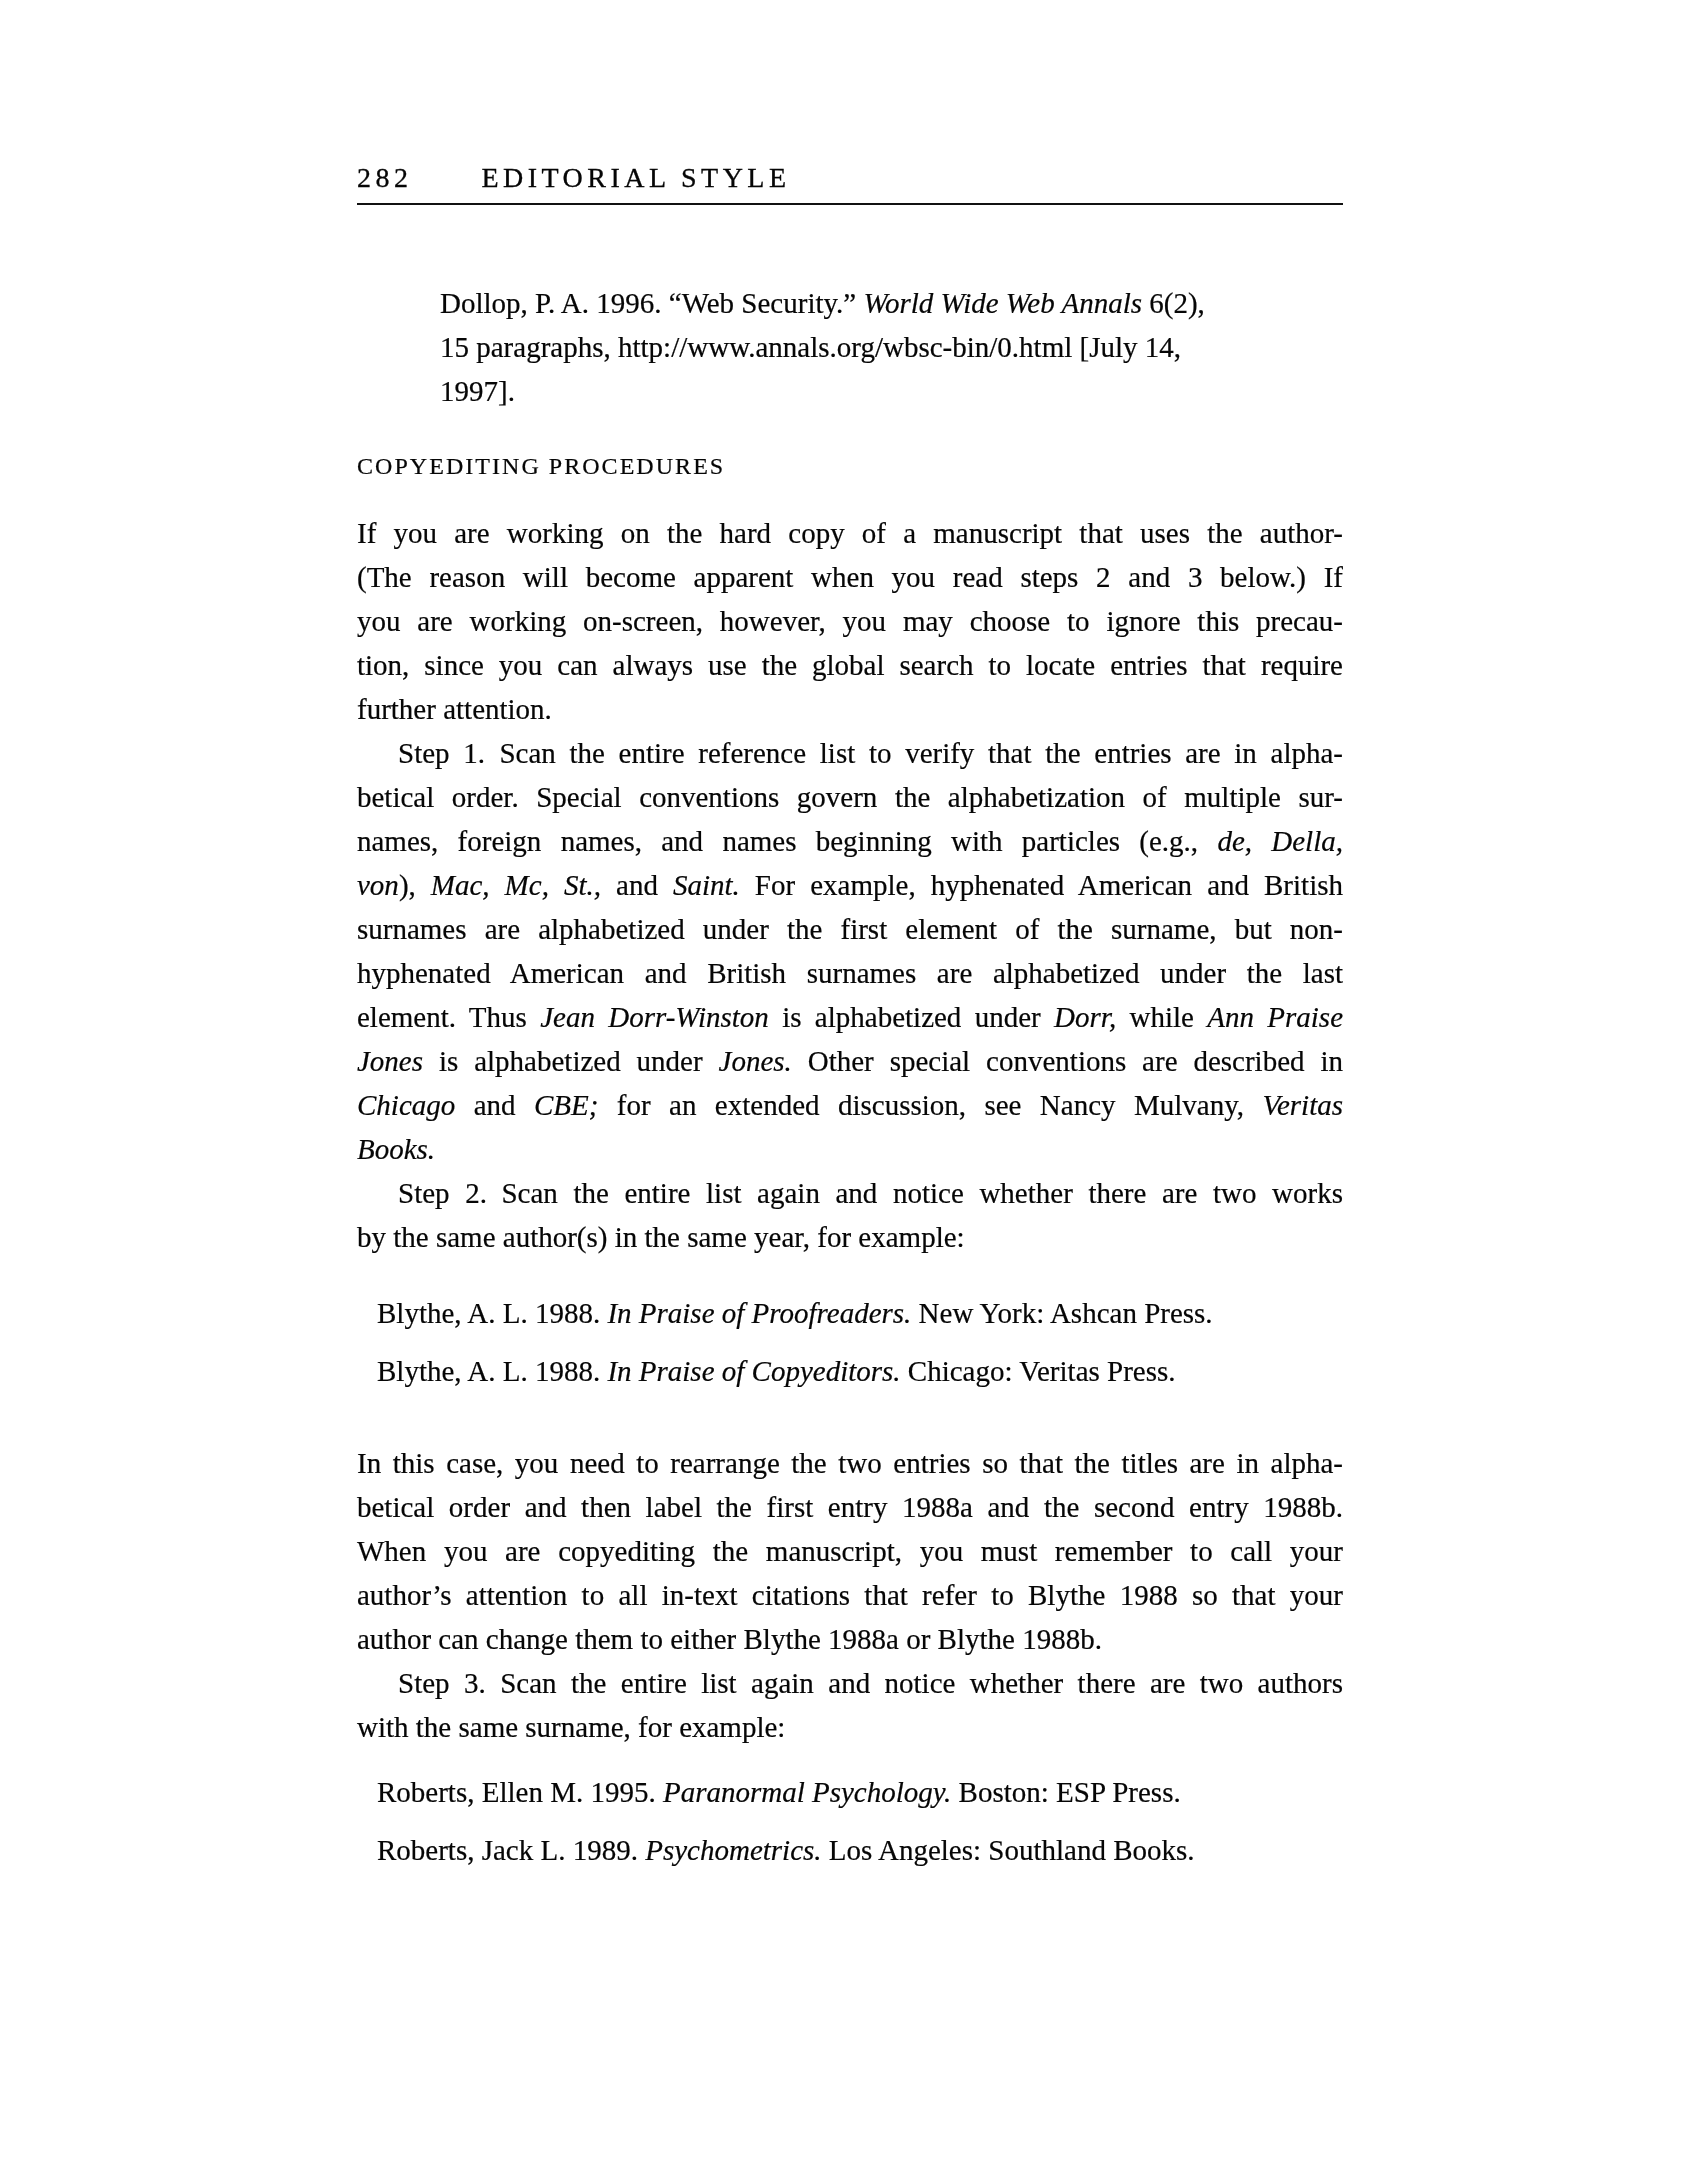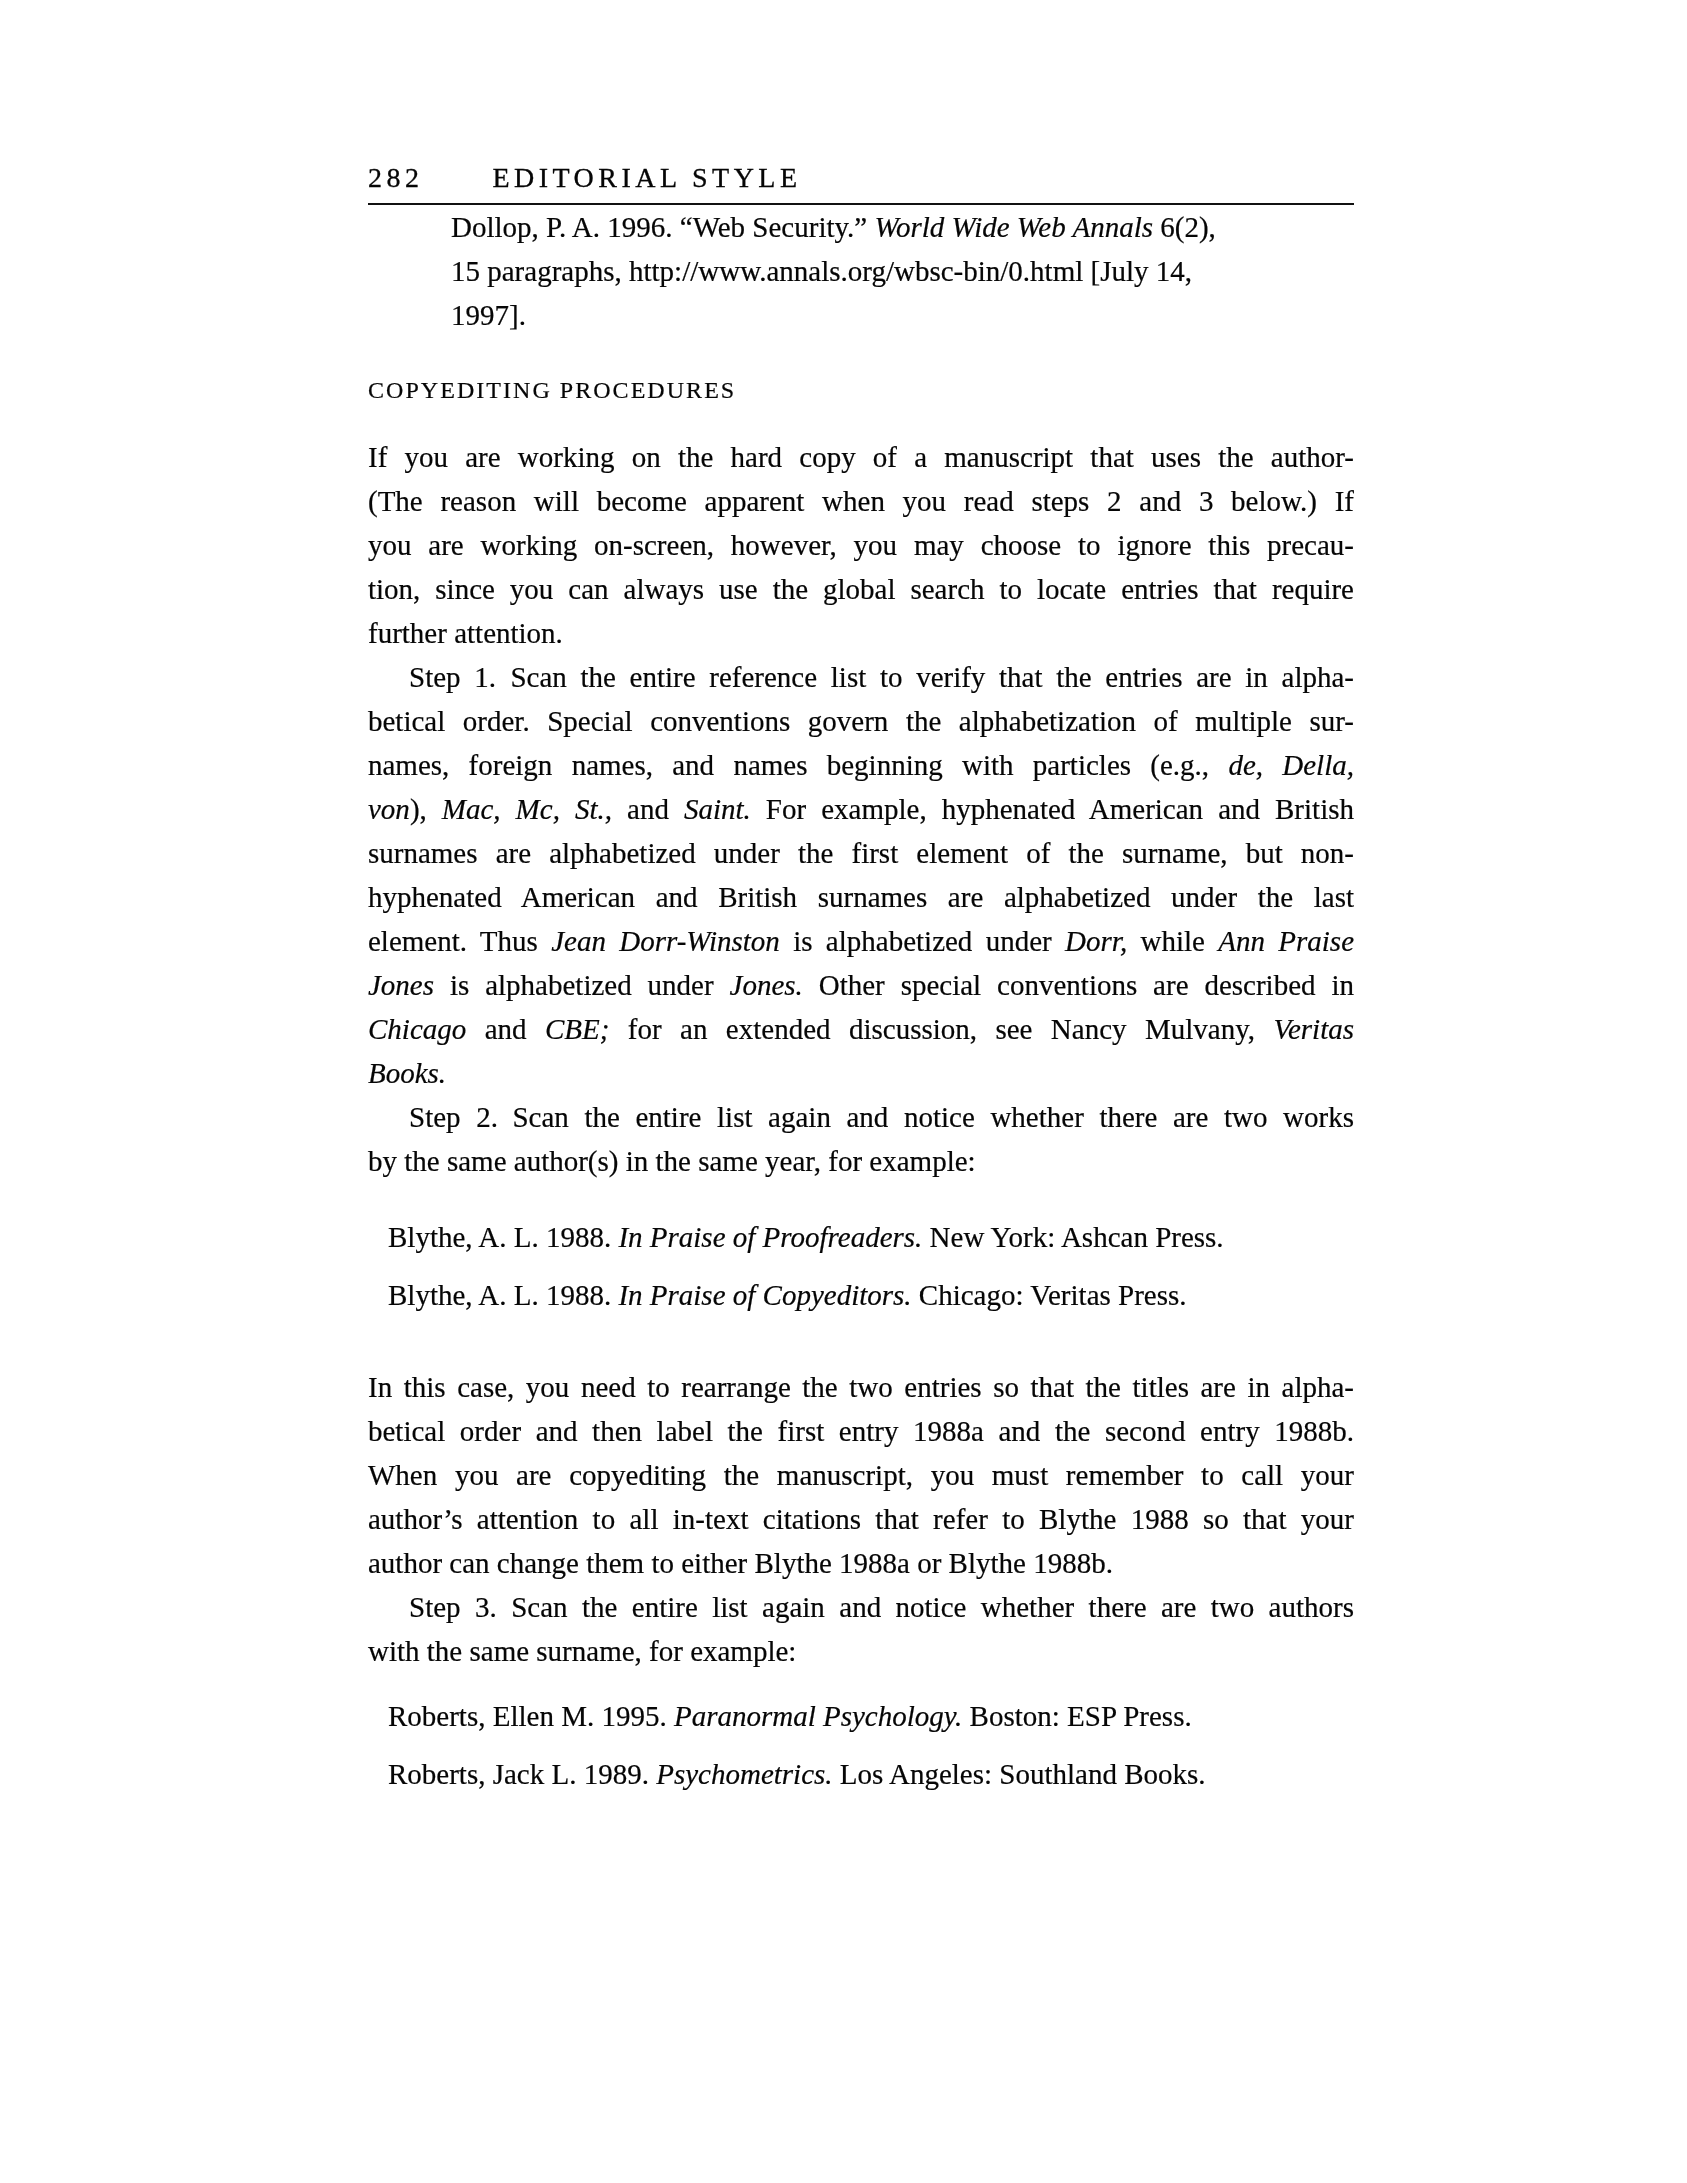--- a/index.html
+++ b/index.html
@@ -6,36 +6,36 @@
   body {
     width: 1687px; height: 2183px;
     background: #ffffff;
     font-family: "Liberation Serif", "DejaVu Serif", serif;
     color: #060606;
     position: relative;
     overflow: hidden;
   }
   .column {
     position: absolute;
-    left: 368px; top: 161px;
+    left: 357px; top: 161px;
     width: 986px;
   }
   
   .header {
     font-size: 28px;
     line-height: 33px;
     letter-spacing: 0.16em;
     padding-bottom: 8.6px;
     border-bottom: 2.6px solid #111;
     -webkit-text-stroke: 0.3px #000;
   }
   .header .rh { margin-left: 69px; }
   
   #content { font-size: 29px; line-height: 44px; -webkit-text-stroke: 0.2px #000; }
-  .b-reference { margin-left: 83px; }
+  .b-reference { margin-top: 76px; margin-left: 83px; }
   .b-heading {
     margin-top: 37px;
     font-size: 24px; line-height: 33px;
     letter-spacing: 0.085em;
   }
   .b-paragraph { margin-top: 0; font-family: Liberation Serif, serif; }
   .b-paragraph.v-after-heading { margin-top: 28px; }
   .b-paragraph.v-after-example { margin-top: 48px; }
   .b-example { margin-top: 14.6px; margin-left: 20px; }
   .b-example.v-lead  { margin-top: 32px; }

